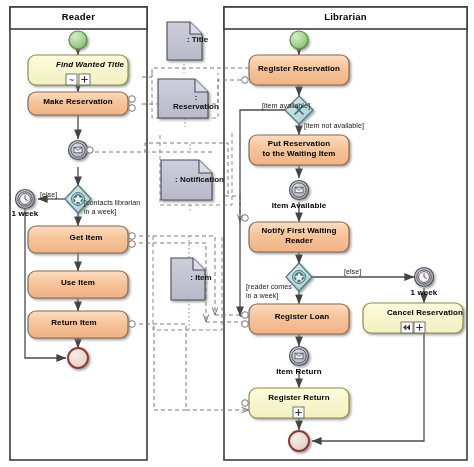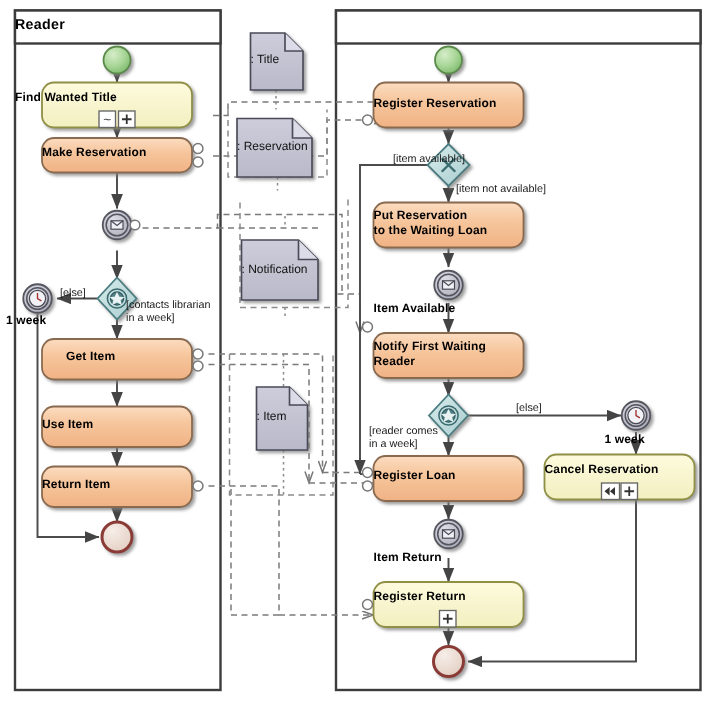--- a/index.html
+++ b/index.html
@@ -1,24 +1,24 @@
 <!DOCTYPE html>
 <html><head>
 <meta charset="utf-8">
 <style>
   html,body{margin:0;padding:0;background:#ffffff;}
   body{font-family:"Liberation Sans",sans-serif;}
   #stage{position:relative;width:474px;height:467px;overflow:hidden;background:#fff;}
   #stage svg{position:absolute;left:0;top:0;}
-  .lbl{position:absolute;font-weight:bold;color:#000;line-height:1.08;pointer-events:none;}
+  .lbl{position:absolute;font-weight:bold;color:#000;text-align:center;line-height:1.08;pointer-events:none;}
   .lane-title{font-size:9.5px;letter-spacing:.2px;}
   .task-lbl{font-size:8px;letter-spacing:.1px;}
   .ev-lbl{font-size:8px;letter-spacing:.1px;}
   .cond{position:absolute;font-size:7.2px;font-weight:normal;color:#1a1a1a;line-height:1.12;text-align:left;pointer-events:none;font-family:"Liberation Sans",sans-serif;}
-  .do-lbl{font-size:8px;font-weight:normal;color:#111;}
+  .do-lbl{font-size:8px;font-weight:bold;color:#111;margin-left:13px;}
 </style>
 </head>
 <body>
 
 <div id="stage">
 
   <svg width="474" height="467" viewBox="0 0 474 467">
     <defs>
       <marker id="arrowSolid" markerWidth="9" markerHeight="9" refX="7.4" refY="3" orient="auto">
         <path d="M0,0 L7.6,3 L0,6 z" fill="#444"></path>
@@ -294,35 +294,36 @@
       <path d="M161,160 L199,160 L212,173 L212,200 L161,200 z" fill="url(#gData)" stroke="#4a4a58" stroke-width="1.1" filter="url(#sh)"></path>
       <path d="M199,160 L199,173 L212,173" fill="#dcdce8" stroke="#4a4a58" stroke-width="1.1"></path>
     </g>
     <g>
       <path d="M171,258 L193,258 L205,270 L205,300 L171,300 z" fill="url(#gData)" stroke="#4a4a58" stroke-width="1.1" filter="url(#sh)"></path>
       <path d="M193,258 L193,270 L205,270" fill="#dcdce8" stroke="#4a4a58" stroke-width="1.1"></path>
     </g>
   </svg>
 
   <div class="lbl lane-title" style="left:10px;top:12px;width:137px;">Reader</div>
-
-  <div class="lbl task-lbl" style="left:10px;top:61px;width:124px;">Find Wanted Title</div>
+  <div class="lbl lane-title" style="left:224px;top:12px;width:243px;">Librarian</div>
+
+  <div class="lbl task-lbl" style="left:28px;top:61px;width:124px;font-style:italic;">Find Wanted Title</div>
   <div class="lbl task-lbl" style="left:28px;top:98px;width:100px;">Make Reservation</div>
   <div class="lbl ev-lbl" style="left:4px;top:210px;width:42px;">1 week</div>
-  <div class="lbl task-lbl" style="left:28px;top:234px;width:116px;margin-left:16px;">Get Item</div>
+  <div class="lbl task-lbl" style="left:28px;top:234px;width:116px;">Get Item</div>
   <div class="lbl task-lbl" style="left:28px;top:279px;width:100px;">Use Item</div>
   <div class="lbl task-lbl" style="left:28px;top:319px;width:92px;">Return Item</div>
 
   <div class="cond" style="left:40px;top:191px;">[else]</div>
   <div class="cond" style="left:84px;top:199px;white-space:nowrap;">[contacts librarian</div>
   <div class="cond" style="left:84px;top:208px;white-space:nowrap;">in a week]</div>
 
   <div class="lbl task-lbl" style="left:249px;top:65px;width:100px;">Register Reservation</div>
   <div class="lbl task-lbl" style="left:249px;top:140px;width:100px;">Put Reservation</div>
-  <div class="lbl task-lbl" style="left:249px;top:150px;width:100px;">to the Waiting Loan</div>
+  <div class="lbl task-lbl" style="left:249px;top:150px;width:100px;">to the Waiting Item</div>
   <div class="lbl ev-lbl" style="left:249px;top:202px;width:100px;">Item Available</div>
   <div class="lbl task-lbl" style="left:249px;top:227px;width:100px;">Notify First Waiting</div>
   <div class="lbl task-lbl" style="left:249px;top:237px;width:100px;">Reader</div>
   <div class="lbl ev-lbl" style="left:403px;top:289px;width:42px;">1 week</div>
   <div class="lbl task-lbl" style="left:249px;top:313px;width:106px;">Register Loan</div>
   <div class="lbl task-lbl" style="left:363px;top:309px;width:124px;">Cancel Reservation</div>
   <div class="lbl ev-lbl" style="left:249px;top:368px;width:100px;">Item Return</div>
   <div class="lbl task-lbl" style="left:249px;top:394px;width:100px;">Register Return</div>
 
   <div class="cond" style="left:238px;top:102px;white-space:nowrap;padding-left:24px;">[item available]</div>

